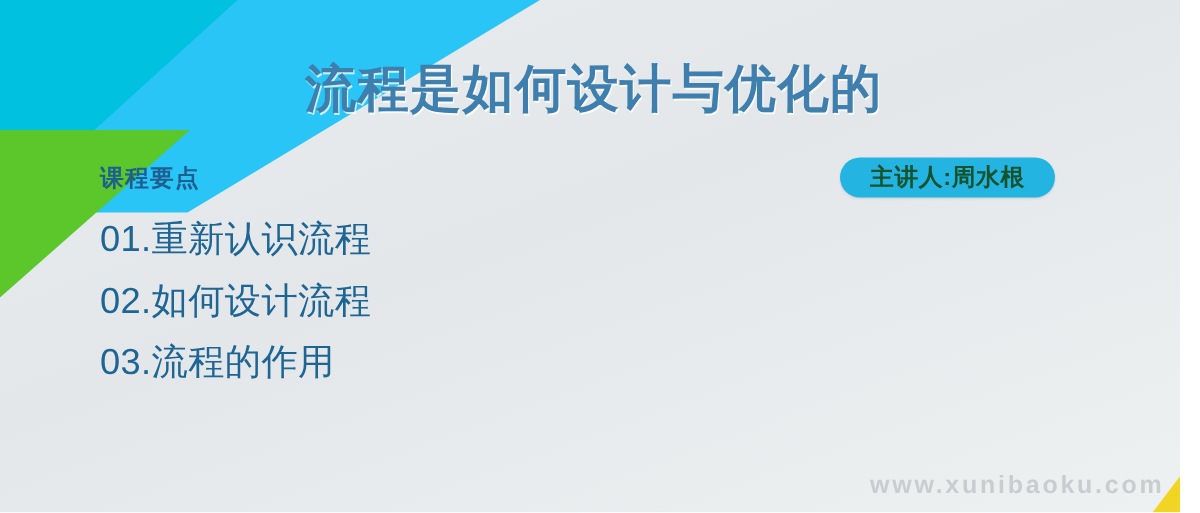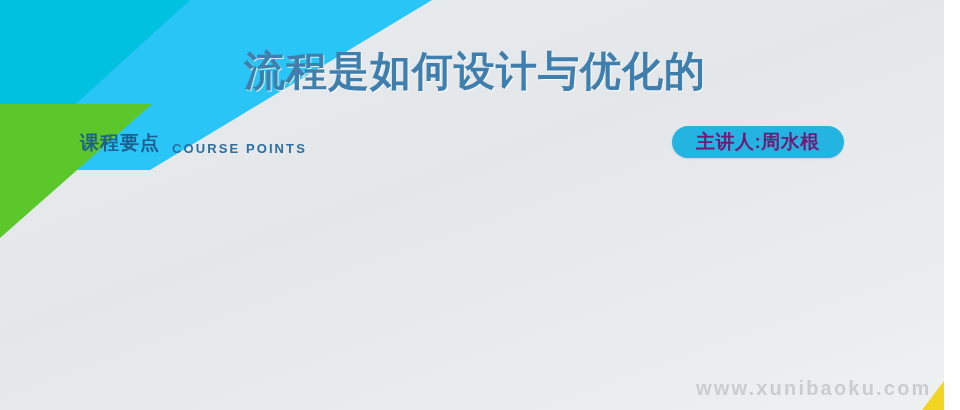--- a/index.html
+++ b/index.html
@@ -84,21 +84,21 @@
     position: absolute;
     left: 672px;
     top: 126px;
     height: 32px;
     padding: 0 24px;
     display: flex;
     align-items: center;
     justify-content: center;
     border-radius: 16px;
     background: #24b4e2;
-    color: #701a75;
+    color: #14532d;
     font-size: 19px;
     font-weight: 700;
     letter-spacing: 0.5px;
     white-space: nowrap;
     box-shadow: 0 1px 2px rgba(0,0,0,0.10);
   }
 
   
   .watermark {
     position: absolute;
@@ -124,21 +124,25 @@
 
     <polygon points="0,104 152,104 0,238" fill="#5cc72a"></polygon>
 
     <polygon points="960,360 960,410 922,410" fill="#f2d422"></polygon>
   </svg>
 
   <div class="title">流程是如何设计与优化的</div>
 
   <div class="points-head">
     <span class="cn">课程要点</span>
-    <span class="en">COURSE POINTS</span>
   </div>
 
+  <ul class="points-list">
+    <li>01.重新认识流程</li>
+    <li>02.如何设计流程</li>
+    <li>03.流程的作用</li>
+  </ul>
 
   <div class="speaker-badge">主讲人:周水根</div>
 
   <div class="watermark">www.xunibaoku.com</div>
 
 </div>
 
 </body></html>

